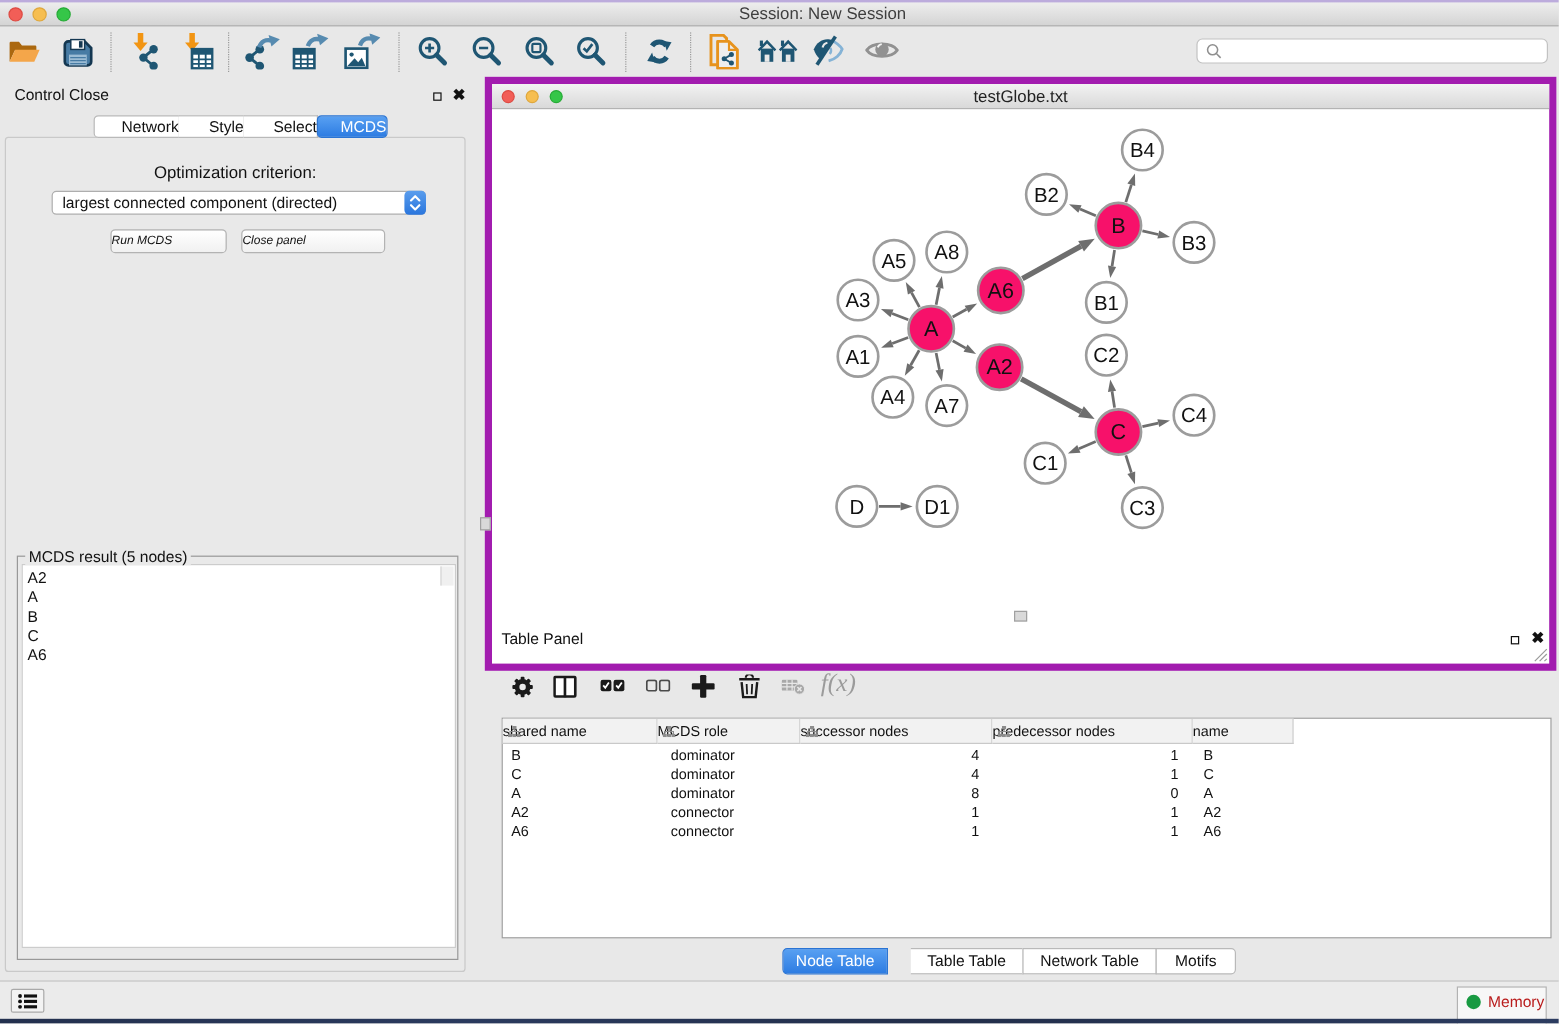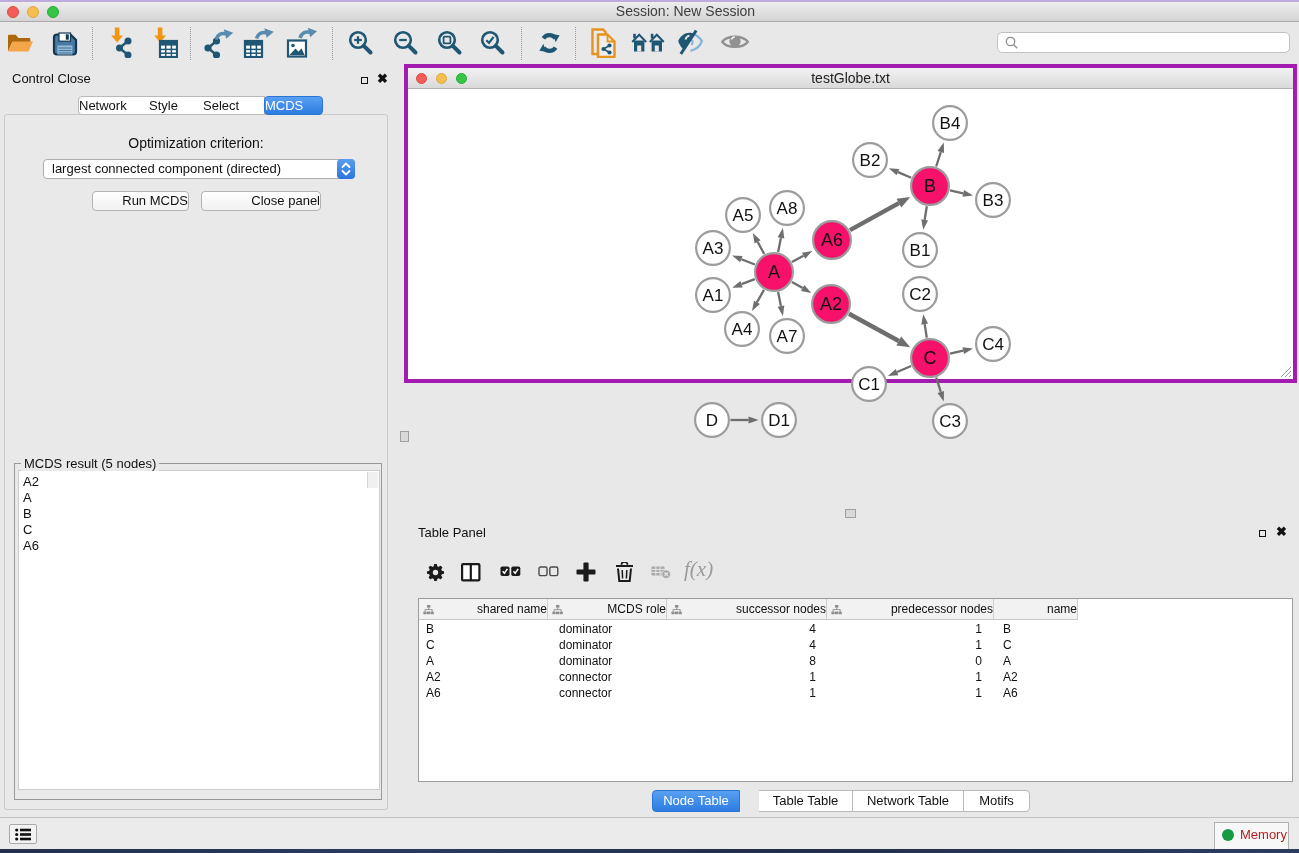--- a/index.html
+++ b/index.html
@@ -20,55 +20,55 @@
 .sep { position:absolute; top:4px; height:33px; width:0; border-left:1px dotted #9a9a9a; }
 .ticon { position:absolute; }
 #searchbox { position:absolute; left:997px; top:9px; width:293px; height:21px; background:#fff;
   border:1px solid #c2c2c2; border-radius:5px; }
 
 #cp-title { position:absolute; left:12px; top:71px; font-size:13px; color:#111; }
 .winbtns { position:absolute; font-size:12px; color:#111; }
 .sqicon { display:inline-block; width:7px; height:7px; border:1.4px solid #111; vertical-align:middle; }
 .xicon { font-weight:bold; font-size:13px; color:#111; }
 .tab { position:absolute; top:96px; height:19px; background:#fff; border:1px solid #b9b9b9;
-  font-size:13px; color:#111; text-align:left; line-height:17px; }
+  font-size:13px; color:#111; text-align:right; line-height:17px; }
 #cp-body { position:absolute; left:4px; top:114px; width:384px; height:696px;
   background:#e9e9e9; border:1px solid #c9c9c9; border-radius:3px; }
 #optlabel { position:absolute; left:0; top:135px; width:392px; text-align:center; font-size:14px; color:#111; }
 #dropdown { position:absolute; left:43px; top:159px; width:312px; height:20px; background:#fff;
   border:1px solid #aeaeae; border-radius:4px; font-size:13px; color:#111; line-height:18px; padding-left:8px; }
 #dd-step { position:absolute; right:-1px; top:-1px; width:18px; height:20px; border-radius:4px;
   background:linear-gradient(#5a9ded,#2a76dd); }
 .btn { position:absolute; top:191px; height:20px; background:linear-gradient(#ffffff,#f1f1f1);
-  border:1px solid #b3b3b3; border-radius:4px; font-size:13px; color:#111; text-align:right; line-height:18px; }
+  border:1px solid #b3b3b3; border-radius:4px; font-size:10px; color:#111; text-align:left; line-height:18px;font-style:italic; }
 #groupbox { position:absolute; left:14px; top:463px; width:368px; height:337px; border:1px solid #989898; }
 #grouptitle { position:absolute; left:21px; top:456px; background:#e9e9e9; padding:0 3px;
   font-size:13px; color:#111; }
 #mcdslist { position:absolute; left:18px; top:470px; width:362px; height:320px; background:#fff;
   border:1px solid #cccccc; font-size:13px; color:#111; }
 #mcdslist div { padding-left:4px; height:16px; line-height:16px; }
 #mcdssb { position:absolute; right:1px; top:1px; width:11px; height:318px; background:#f0f0f0;
   border-left:1px solid #d4d4d4; }
 
-#net { position:absolute; left:404px; top:64px; width:893px; height:319px;
-  background:#fff; border:4px solid #a21caf; }
+#net { position:absolute; left:404px; top:64px; width:893px; height:495px;
+  background:#fff; border:6px solid #a21caf; }
 #net-tb { position:absolute; left:0; top:0; width:100%; height:21px;
   background:linear-gradient(#f2f2f2,#d9d9d9); border-bottom:1px solid #b3b3b3; }
 #net-tb .t1 { left:8px; top:5px; width:11px; height:11px; background:#f25e57; border:1px solid #dd4b43; }
 #net-tb .t2 { left:28px; top:5px; width:11px; height:11px; background:#f6be50; border:1px solid #dfa73c; }
 #net-tb .t3 { left:48px; top:5px; width:11px; height:11px; background:#35c648; border:1px solid #27ab37; }
 #net-title { position:absolute; left:0; top:2px; width:100%; text-align:center; font-size:14px; color:#222; }
 
 #tp-title { position:absolute; left:418px; top:525px; font-size:13px; color:#111; }
 #tbl { position:absolute; left:418px; top:598px; width:875px; height:184px; background:#fff;
   border:1px solid #9c9c9c; }
 #tblhead { position:absolute; left:0; top:0; width:659px; height:21px; background:#f2f2f2;
   border-bottom:1px solid #c9c9c9; }
 .hc { position:absolute; top:0; height:21px; border-right:1px solid #cfcfcf; font-size:12px;
-  color:#111; text-align:right; line-height:21px; background:#f2f2f2; border-bottom:1px solid #c9c9c9; }
+  color:#111; text-align:left; line-height:21px; background:#f2f2f2; border-bottom:1px solid #c9c9c9; }
 .treeico { position:absolute; left:4px; top:6px; }
 .row { position:absolute; left:0; width:700px; height:16px; font-size:12px; color:#111; }
 .row span { position:absolute; top:1px; }
 .btab { position:absolute; top:790px; height:22px; background:#fff; border:1px solid #b9b9b9;
   font-size:13px; color:#111; text-align:center; line-height:20px; }
 
 #statusbar { position:absolute; left:0; top:817px; width:1299px; height:32px; background:#ebebeb;
   border-top:1px solid #c3c3c3; }
 #listbtn { position:absolute; left:9px; top:824px; width:28px; height:20px; background:#f3f3f3;
   border:1px solid #a9a9a9; border-radius:2px; }

